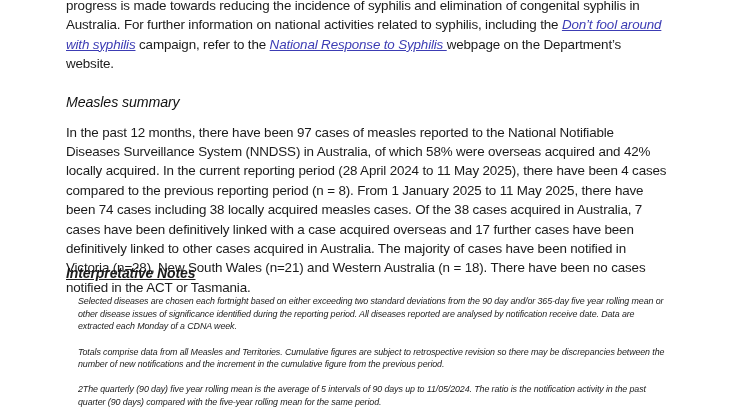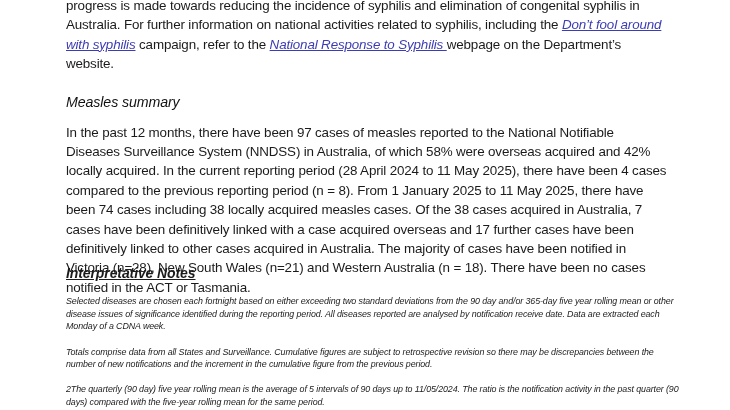--- a/index.html
+++ b/index.html
@@ -90,21 +90,21 @@
     letter-spacing: -0.1px;
     margin: 0;
   }
 
   .note-para {
     font-size: 8.9px;
     line-height: 12.6px;
     font-style: italic;
     color: #1b1b1b;
     letter-spacing: -0.1px;
-    margin: 0;
+    margin: 12px;
   }
 
   .note-1 { margin-top: 14px; }
   .note-2 { margin-top: 13px; }
   .note-3 { margin-top: 13px; }
   .note-4 { margin-top: 12px; }
 </style>
 </head>
 <body>
 
@@ -118,17 +118,17 @@
       <h2 class="section-heading">Measles summary</h2>
     </div>
 
     <p class="body-para measles-para">In the past 12 months, there have been 97 cases of measles reported to the National Notifiable Diseases Surveillance System (NNDSS) in Australia, of which 58% were overseas acquired and 42% locally acquired. In the current reporting period (28 April 2024 to 11 May 2025), there have been 4 cases compared to the previous reporting period (n = 8). From 1 January 2025 to 11 May 2025, there have been 74 cases including 38 locally acquired measles cases. Of the 38 cases acquired in Australia, 7 cases have been definitively linked with a case acquired overseas and 17 further cases have been definitively linked to other cases acquired in Australia. The majority of cases have been notified in Victoria (n=28), New South Wales (n=21) and Western Australia (n = 18). There have been no cases notified in the ACT or Tasmania.</p>
 
   </div>
 
   <div class="notes">
     <div class="notes-heading">Interpretative Notes</div>
     <p class="note-para note-1">Selected diseases are chosen each fortnight based on either exceeding two standard deviations from the 90 day and/or 365-day five year rolling mean or other disease issues of significance identified during the reporting period.  All diseases reported are analysed by notification receive date. Data are extracted each Monday of a CDNA week.</p>
-    <p class="note-para note-2">Totals comprise data from all States and Surveillance.  Cumulative figures are subject to retrospective revision so there may be discrepancies between the number of new notifications and the increment in the cumulative figure from the previous period.</p>
+    <p class="note-para note-2">Totals comprise data from all Measles and Territories.  Cumulative figures are subject to retrospective revision so there may be discrepancies between the number of new notifications and the increment in the cumulative figure from the previous period.</p>
     <p class="note-para note-4">2The quarterly (90 day) five year rolling mean is the average of 5 intervals of 90 days up to 11/05/2024.  The ratio is the notification activity in the past quarter (90 days) compared with the five-year rolling mean for the same period.</p>
   </div>
 
 </div>
 
 </body></html>

